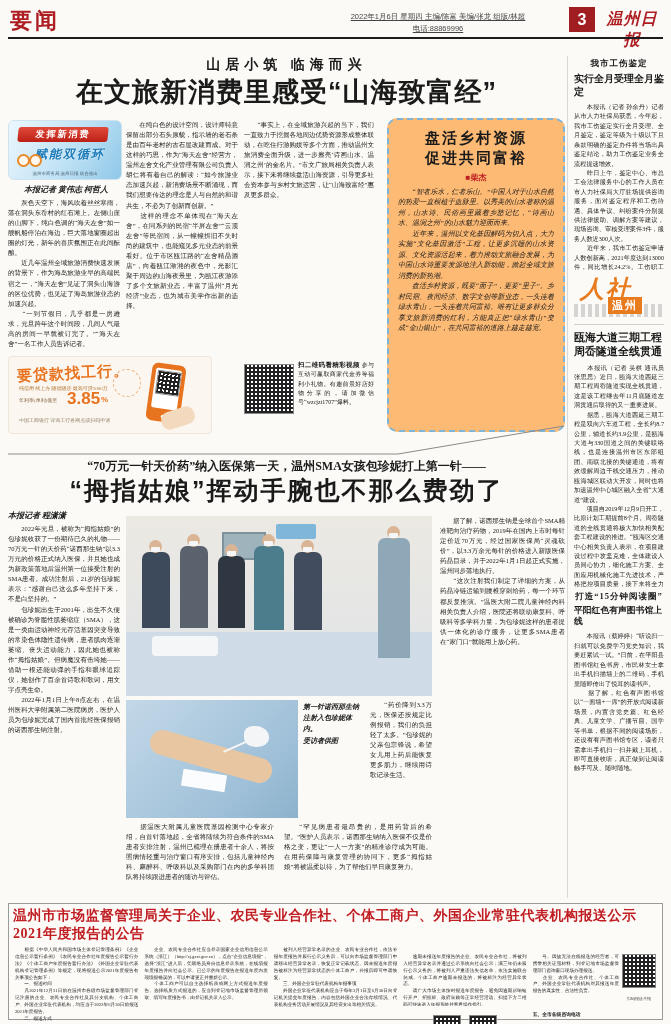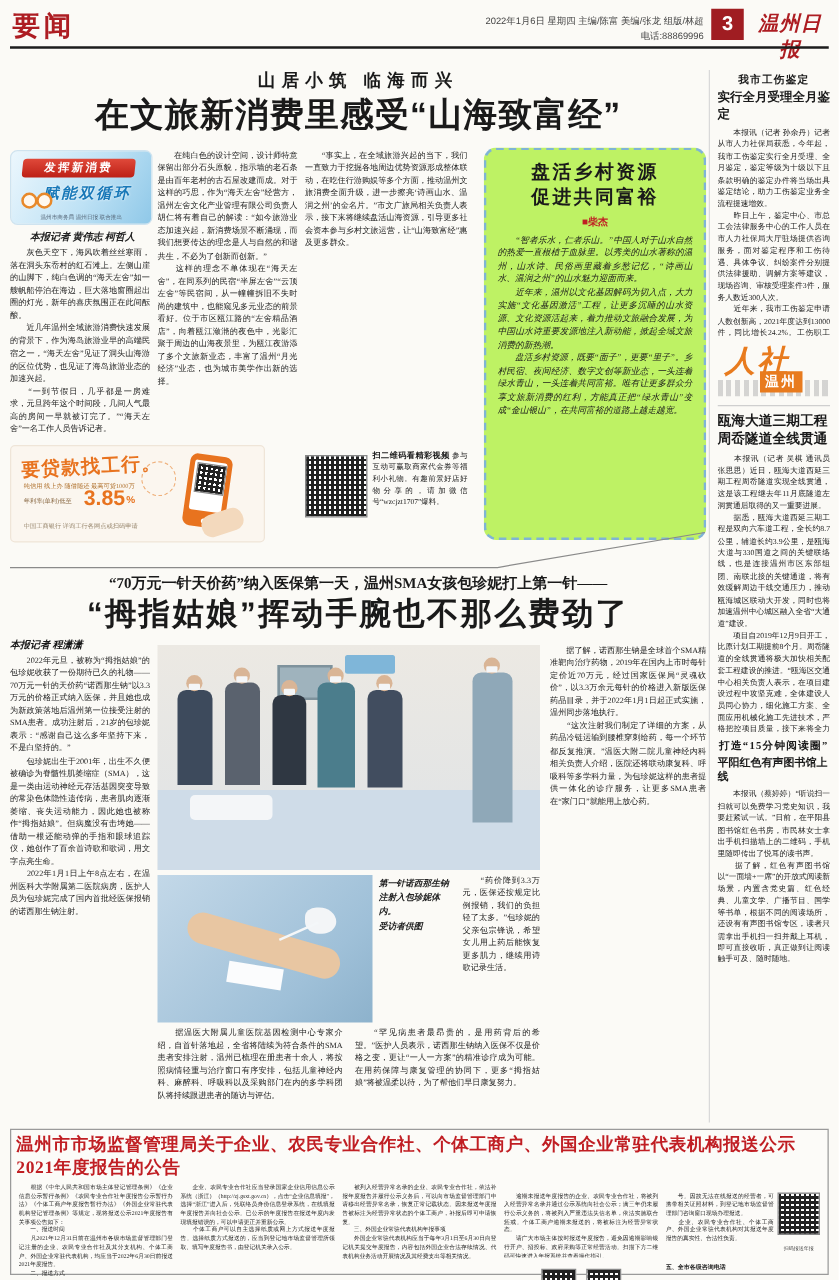--- a/index.html
+++ b/index.html
@@ -6,21 +6,21 @@
   .page{position:relative;width:671px;height:1024px;background:#fbfaf6;overflow:hidden;
         font-family:"Liberation Serif","DejaVu Serif",serif;color:#1a1a1a;}
   .abs{position:absolute;}
   .sans{font-family:"Liberation Sans","DejaVu Sans",sans-serif;}
   .just{text-align:justify;}
   .pre{white-space:pre-line;}
   .hid{overflow:hidden;}
 
   
   #hdr-label{left:10px;top:6px;font-weight:900;font-size:22px;color:#ad1d22;letter-spacing:3px;}
-  #hdr-date{right:108px;top:11px;width:250px;text-align:right;font-size:7.5px;line-height:1.6;color:#444;}
+  #hdr-date{right:108px;top:11px;width:250px;text-align:center;font-size:7.5px;line-height:1.6;color:#444;text-decoration:underline;}
   #hdr-pagebox{right:76px;top:7px;width:26px;height:25px;background:#a01d22;color:#fff;
                font-weight:700;font-size:16px;line-height:25px;text-align:center;}
   #hdr-mast{right:6px;top:9px;width:66px;font-weight:900;font-style:italic;font-size:16px;
             color:#ad1d22;letter-spacing:1px;text-align:center;}
   .hdr-rule{left:8px;top:37px;width:655px;height:2px;background:#1c1c1c;}
 
   
   #lead-kicker{left:8px;top:56px;width:557px;text-align:center;font-size:14px;font-weight:700;letter-spacing:5px;}
   #lead-title{left:8px;top:74px;width:557px;text-align:center;font-size:27px;font-weight:900;letter-spacing:1px;}
   .body-sm{font-size:6.5px;line-height:1.55;color:#222;}
@@ -33,21 +33,21 @@
                color:#1878b8;letter-spacing:2px;text-shadow:0 0 2px #fff;}
   .badge-sub{position:absolute;left:0;bottom:3px;width:100%;text-align:center;font-size:4.5px;color:#567;}
   .badge-dot{position:absolute;bottom:12px;width:9px;height:9px;border-radius:50%;border:2px solid #e8892a;background:#fff8ee;}
   #lead-byline{left:24px;top:184px;width:112px;font-size:8px;font-weight:700;font-style:italic;color:#222;}
   #lead-c1{left:8px;top:198px;width:112px;height:154px;}
   #lead-c2{left:126px;top:120px;width:112px;height:232px;}
   #lead-c3{left:244px;top:120px;width:130px;height:234px;}
 
   
   #opinion-box{left:387px;top:118px;width:178px;height:314px;border:2px dashed #7fb4d6;border-radius:10px;
-               background:#bef264;box-sizing:border-box;padding:8px 9px;}
+               background:#fdba74;box-sizing:border-box;padding:8px 9px;}
   .op-title{text-align:center;font-size:15px;font-weight:900;line-height:1.35;letter-spacing:2px;}
   .op-author{text-align:center;font-size:8px;color:#c01e23;font-weight:700;margin:3px 0 4px;}
   .op-body{font-size:7px;line-height:1.5;font-style:italic;text-align:justify;white-space:pre-line;
            height:228px;overflow:hidden;}
 
   
   #ad{left:8px;top:356px;width:202px;height:76px;background:#fbf6ef;border:1px solid #efe5d8;
       border-radius:4px;overflow:hidden;}
   .ad-slogan{position:absolute;left:8px;top:7px;font-size:15px;font-weight:900;color:#e8731f;
              transform:rotate(-3deg);letter-spacing:1px;font-family:"Liberation Sans",sans-serif;}

